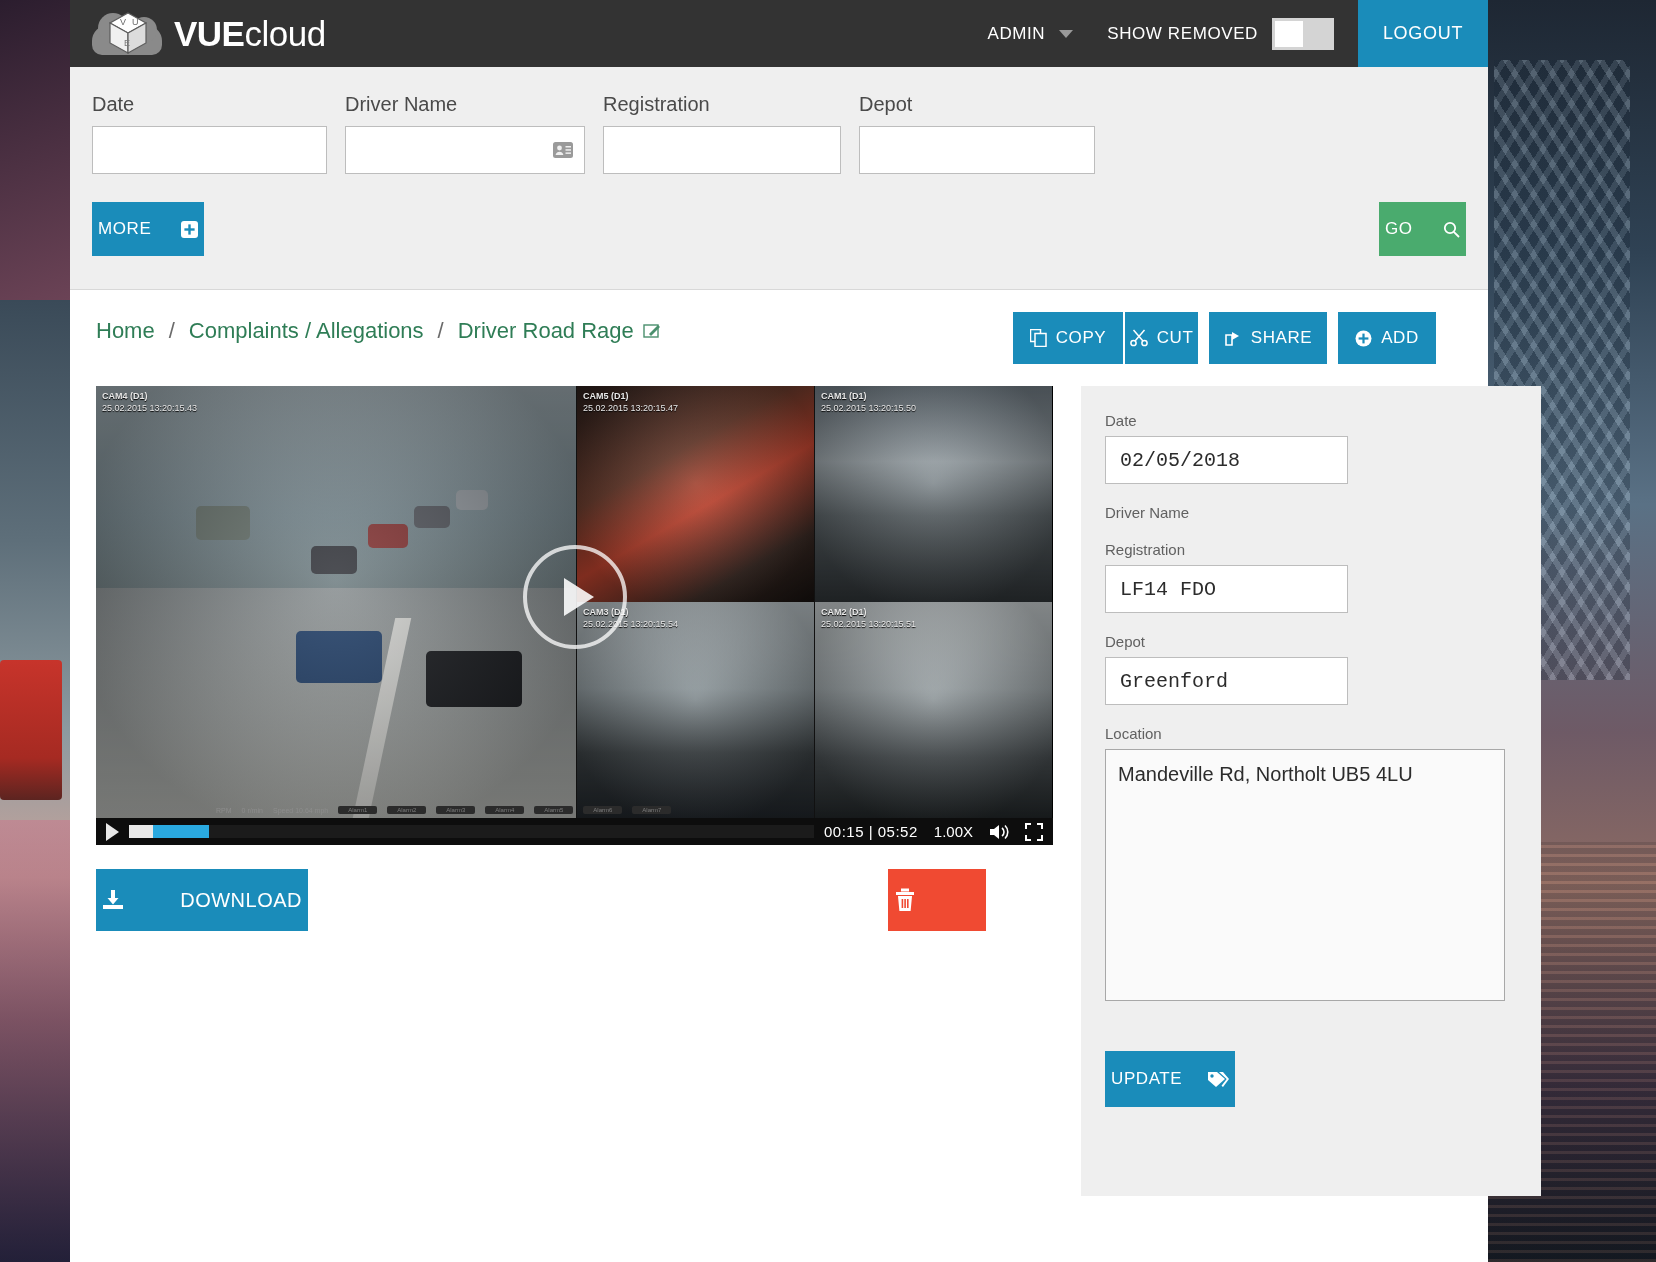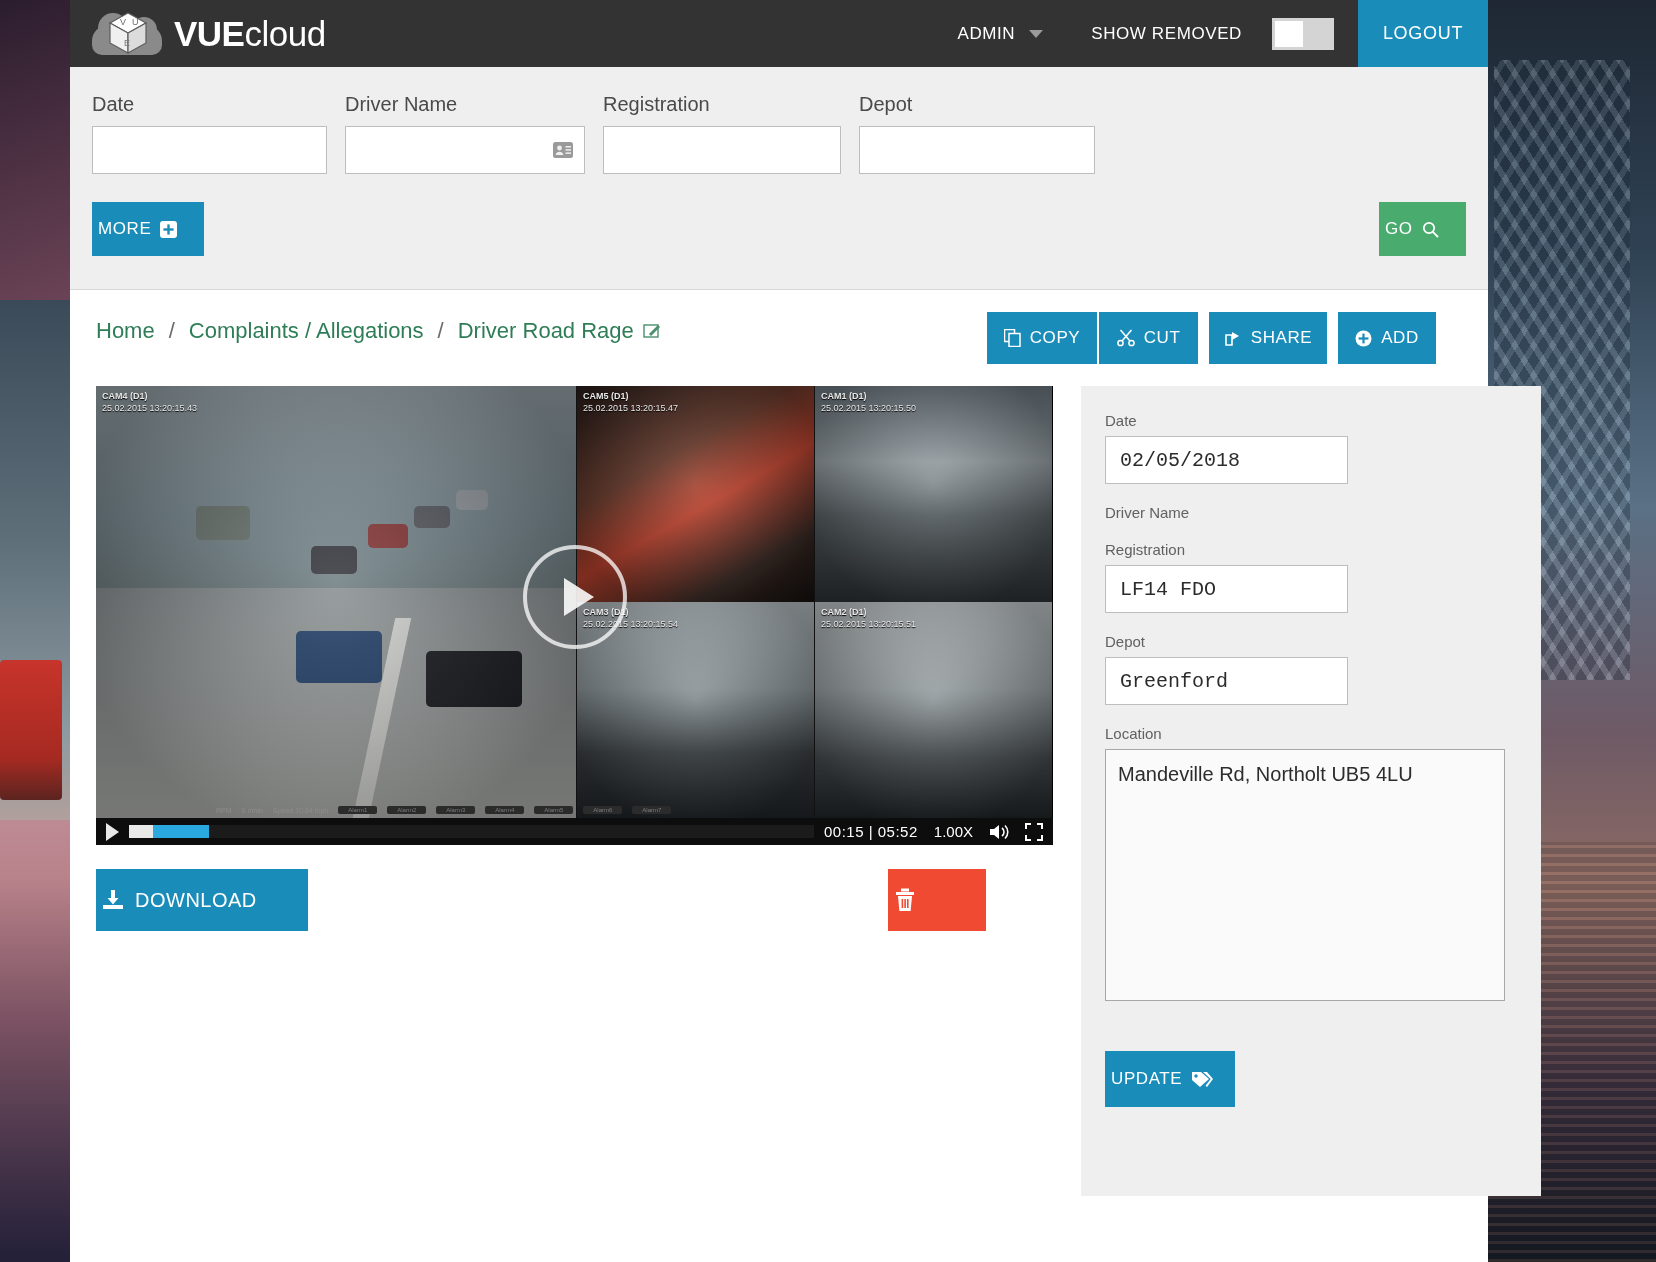--- a/index.html
+++ b/index.html
@@ -78,22 +78,21 @@
   .admin-menu {
     color:#fff; font-size:17px; letter-spacing:.6px; display:flex; align-items:center;
     padding:0 4px 0 0; cursor:pointer;
   }
   .caret {
     width:0; height:0; border-left:7px solid transparent; border-right:7px solid transparent;
     border-top:8px solid #9a9a9a; margin-left:14px;
   }
   .show-removed {
     color:#fff; font-size:17px; letter-spacing:.6px; display:flex; align-items:center;
-    margin-left:44px;
-    gap:16px;
+    margin-left:30px;
   }
   .toggle {
     width:62px; height:32px; background:#d4d4d4; margin-left:14px; position:relative;
     cursor:pointer;
   }
   .toggle .knob { position:absolute; left:3px; top:3px; width:28px; height:26px; background:#fff; }
   .logout-btn {
     margin-left:24px; width:130px; height:67px; background:#1a8cba; color:#fff;
     font-size:18px; letter-spacing:.7px; display:flex; align-items:center; justify-content:center;
     cursor:pointer; border:none;
@@ -115,42 +114,42 @@
     border:none; outline:none; width:100%; font-size:18px; font-family:inherit; background:transparent;
   }
   .w-date { width:235px; }
   .w-driver { width:240px; }
   .w-reg { width:238px; }
   .w-depot { width:236px; }
   .card-icon { color:#9a9a9a; flex:0 0 auto; }
   .filters-actions { display:flex; align-items:center; margin-top:28px; }
   .btn {
     border:none; color:#fff; font-family:inherit; cursor:pointer;
-    display:inline-flex; align-items:center; justify-content:flex-start; gap:9px;
+    display:inline-flex; align-items:center; justify-content:space-between; gap:9px;
   }
   .btn-more { background:#1a8cba; width:112px; height:54px; font-size:17px; letter-spacing:.6px; }
   .btn-go { background:#4aab6e; width:87px; height:54px; font-size:17px; letter-spacing:.6px; margin-left:auto; }
 
   
   .content { background:#fff; height:972px; padding:0; position:relative; }
   .crumb-row { display:flex; align-items:flex-start; padding:22px 26px 0 26px; }
   .crumbs { font-size:22px; color:#2f7d56; display:flex; align-items:center; gap:0; padding-top:6px;}
   .crumbs a { color:#2f7d56; text-decoration:none; cursor:pointer; }
   .crumbs .sep { color:#6b6b6b; margin:0 14px; }
   .crumbs .cur { color:#2f7d56; }
   .edit-icon { margin-left:9px; color:#4a8f6d; font-size:16px; cursor:pointer; }
 
   .actions { margin-left:auto; display:flex; gap:11px; padding-right:26px; }
   .act-group { display:flex; gap:2px; }
   .act-btn {
     background:#1a8cba; height:52px; color:#fff; font-size:17px; letter-spacing:.6px;
     display:flex; align-items:center; justify-content:center; gap:9px; cursor:pointer; border:none;
     font-family:inherit;
   }
-  .act-copy { width:110px; } .act-cut { width:99px;text-align:right; }
+  .act-copy { width:110px; } .act-cut { width:73px;text-align:right; }
   .act-share { width:118px; } .act-add { width:98px; }
 
   .main-split { display:flex; padding:22px 26px 0 26px; gap:0; }
   .left-col { width:957px; }
   .right-col { width:460px; padding-left:28px; }
 
   
   .video-wrap { width:957px; height:459px; background:#000; position:relative; overflow:hidden; }
   .vgrid { position:absolute; inset:0; display:flex; }
   .vbig { width:480px; height:432px; position:relative; overflow:hidden;

